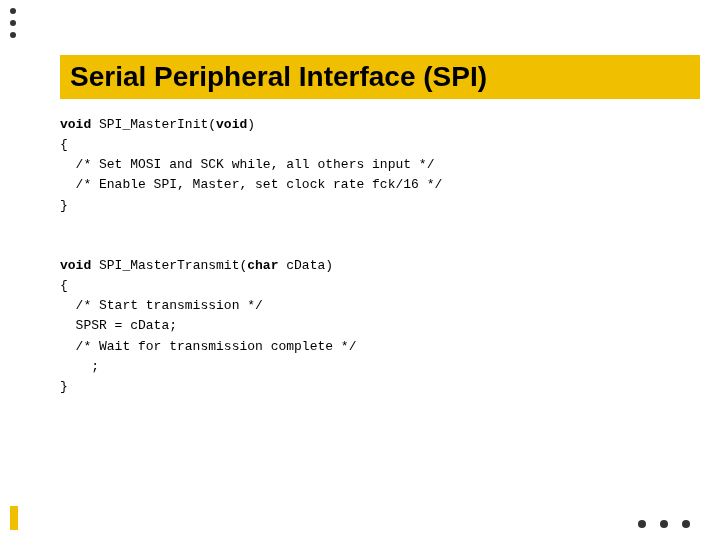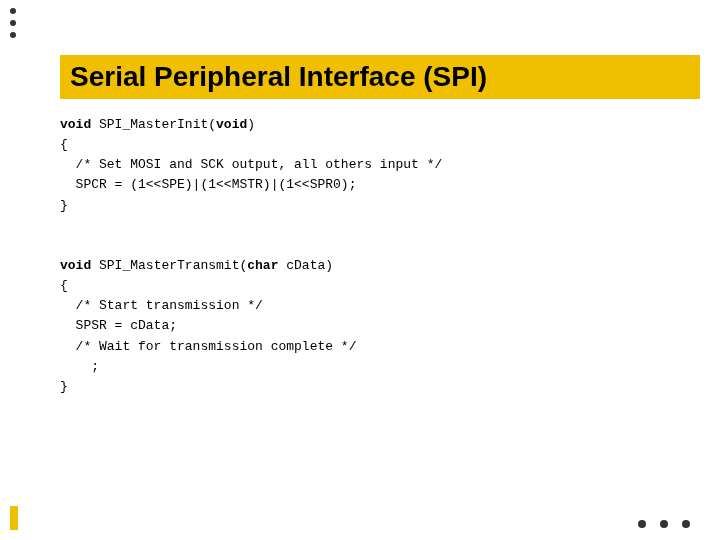--- a/index.html
+++ b/index.html
@@ -120,22 +120,22 @@
   </div>
 
   <div class="title-bar">
     <span class="title-text">Serial Peripheral Interface (SPI)</span>
   </div>
 
   <div class="code-area">
 
     <span class="code-line"><span class="code-keyword">void</span> SPI_MasterInit(<span class="code-keyword">void</span>)</span>
     <span class="code-line">{</span>
-    <span class="code-line">  /* Set MOSI and SCK output, all others input */</span>
-    <span class="code-line">  SPCR = (1&lt;&lt;SPE)|(1&lt;&lt;MSTR)|(1&lt;&lt;SPR0);</span>
+    <span class="code-line">  /* Set MOSI and SCK while, all others input */</span>
+    <span class="code-line">  /* Enable SPI, Master, set clock rate fck/16 */</span>
     <span class="code-line">}</span>
     <span class="code-line">&nbsp;</span>
     <span class="code-line">&nbsp;</span>
 
     <span class="code-line"><span class="code-keyword">void</span> SPI_MasterTransmit(<span class="code-param-type">char</span> cData)</span>
     <span class="code-line">{</span>
     <span class="code-line">  /* Start transmission */</span>
     <span class="code-line">  SPSR = cData;</span>
     <span class="code-line">  /* Wait for transmission complete */</span>
     <span class="code-line">    ;</span>

